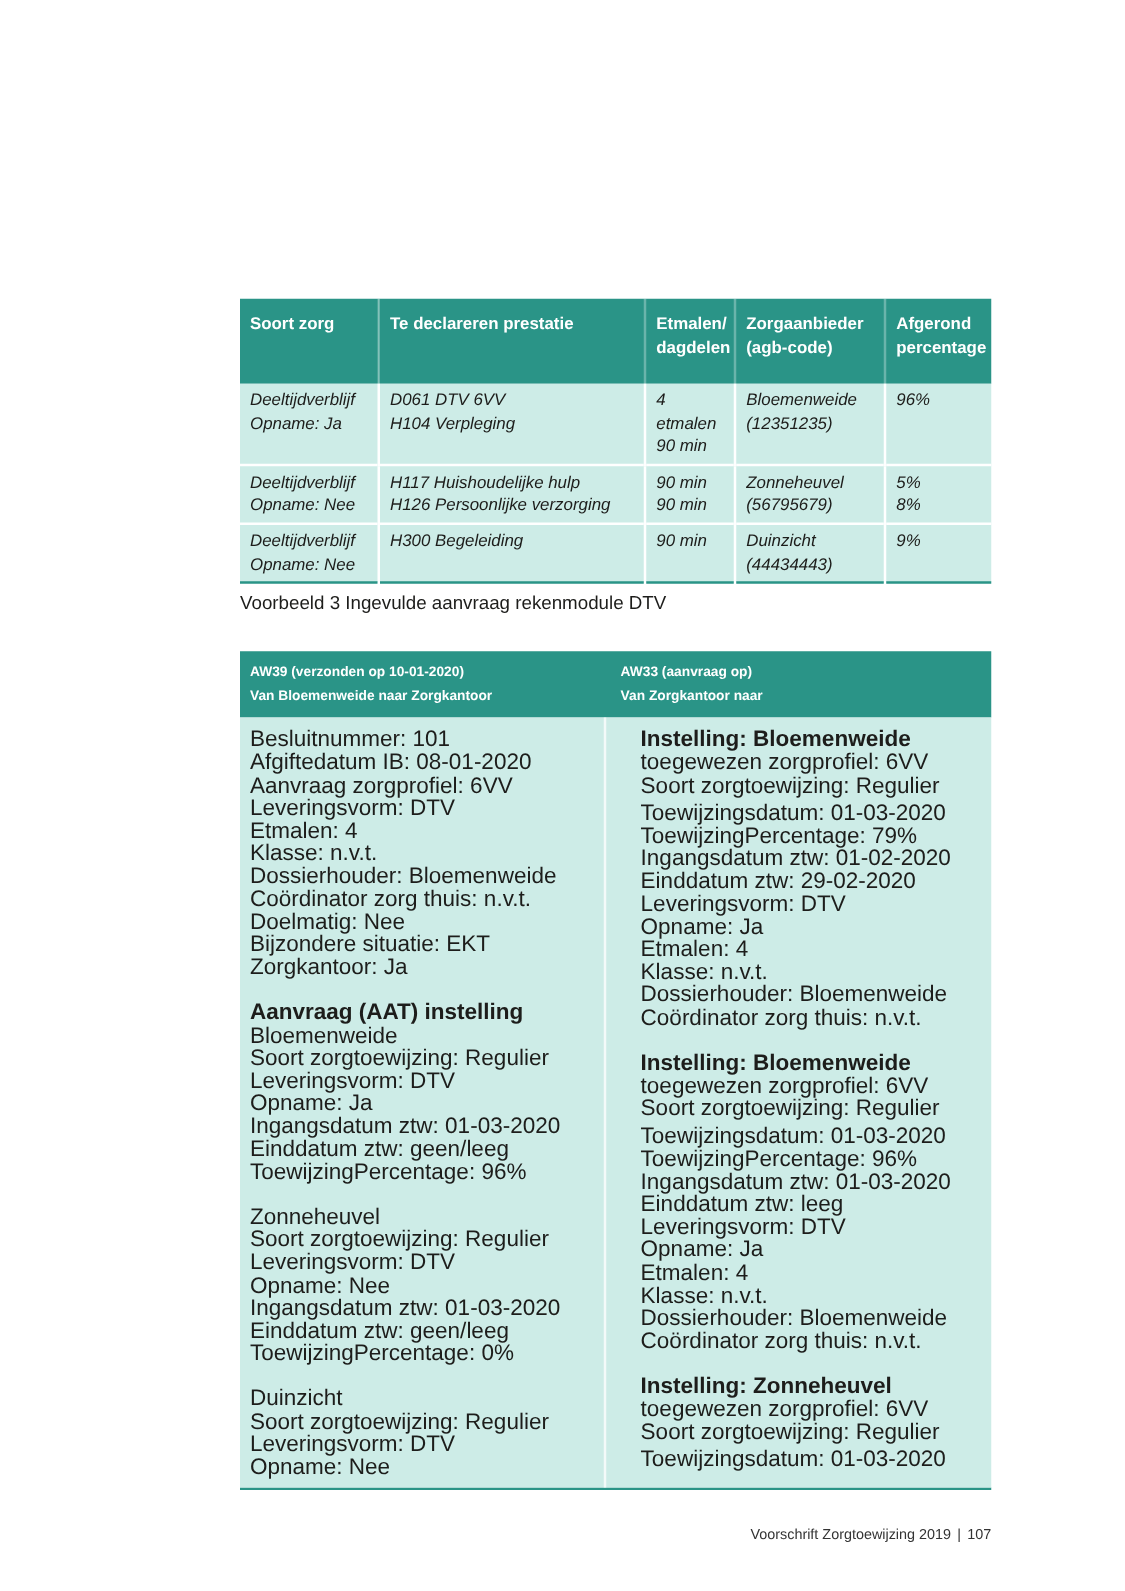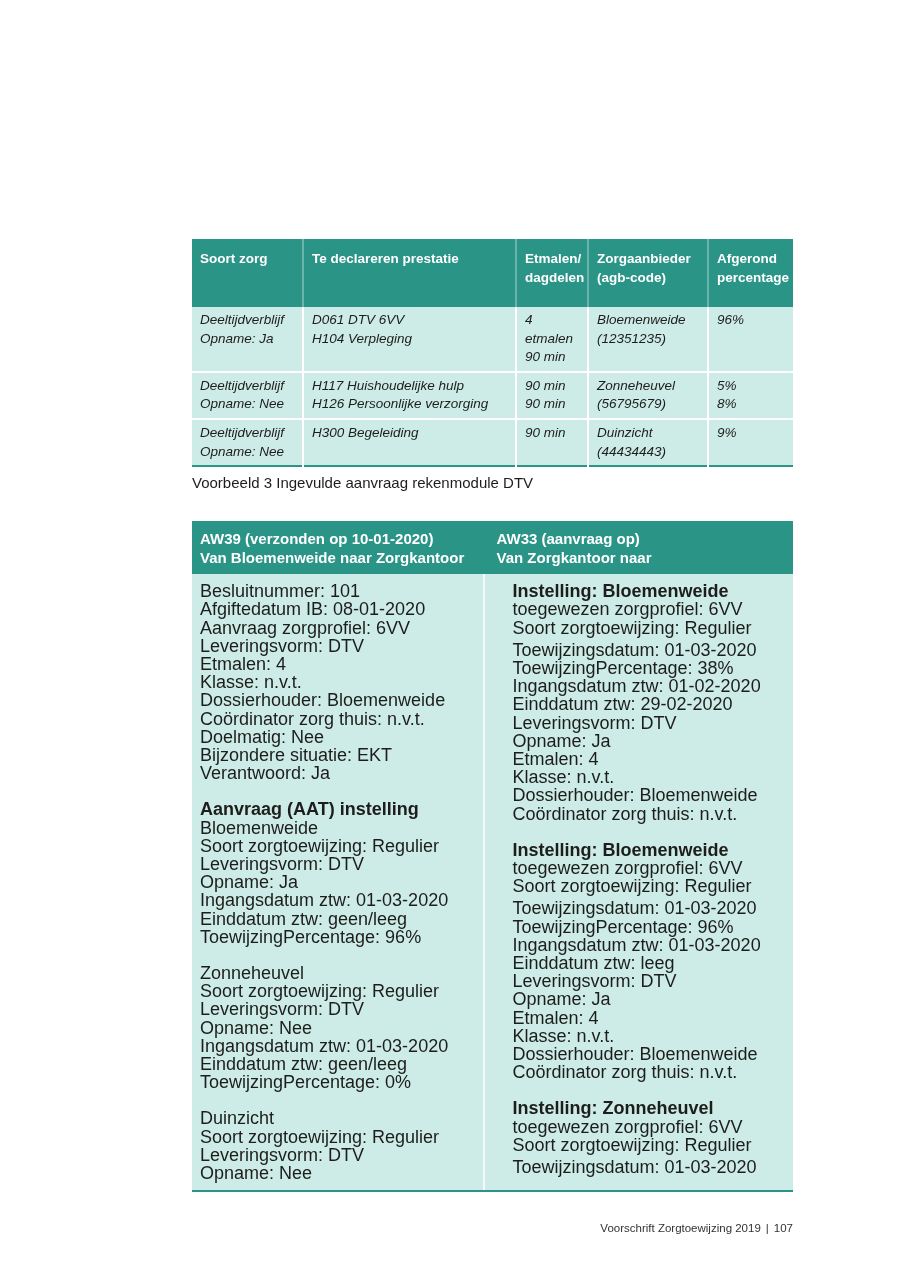--- a/index.html
+++ b/index.html
@@ -24,21 +24,21 @@
     background:var(--body-bg,#cdece7); vertical-align:top;
     padding:4px 4px 4px 8px; line-height:18.6px; height:45px;font-style:italic;
   }
   table.prestatie tbody td + td { border-left:2px solid #ffffff; }
   table.prestatie tbody tr + tr td { border-top:2px solid #ffffff; }
 
   .caption { margin-top:6px; font-size:15px; line-height:19px; }
 
   
   .aw-table { margin-top:29px; border-bottom:2px solid var(--header-bg,#2a9487); }
-  .aw-header { display:flex; background:var(--header-bg,#2a9487); color:var(--header-text,#ffffff); font-weight:bold; font-size:15px; line-height:19px; }
+  .aw-header { display:flex; background:var(--header-bg,#2a9487); color:var(--header-text,#ffffff); font-weight:bold; font-size:11px; line-height:19px; }
   .aw-header .hcell { width:48.5%; padding:8px 8px 7px 8px; }
   .aw-header .hcell.right { width:51.5%; padding-left:13px; }
   .aw-body { display:flex; background:var(--body-bg,#cdece7); align-items:stretch; }
   .aw-col { width:48.5%; padding:8px 8px 8px 8px; font-size:18px; line-height:18.2px; }
   .aw-col.right { width:51.5%; border-left:2px solid rgba(255,255,255,0.75); padding-left:27px; }
   .block + .block { margin-top:18px; }
   .line.bold { font-weight:bold; }
   .line.gap { margin-top:4px; }
 
   
@@ -111,21 +111,21 @@
             <div class="line">Besluitnummer: 101</div>
             <div class="line">Afgiftedatum IB: 08-01-2020</div>
             <div class="line">Aanvraag zorgprofiel: 6VV</div>
             <div class="line">Leveringsvorm: DTV</div>
             <div class="line">Etmalen: 4</div>
             <div class="line">Klasse: n.v.t.</div>
             <div class="line">Dossierhouder: Bloemenweide</div>
             <div class="line">Coördinator zorg thuis: n.v.t.</div>
             <div class="line">Doelmatig: Nee</div>
             <div class="line">Bijzondere situatie: EKT</div>
-            <div class="line">Verantwoord: Ja</div>
+            <div class="line">Zorgkantoor: Ja</div>
           </div>
           <div class="block">
             <div class="line bold">Aanvraag (AAT) instelling</div>
             <div class="line">Bloemenweide</div>
             <div class="line">Soort zorgtoewijzing: Regulier</div>
             <div class="line">Leveringsvorm: DTV</div>
             <div class="line">Opname: Ja</div>
             <div class="line">Ingangsdatum ztw: 01-03-2020</div>
             <div class="line">Einddatum ztw: geen/leeg</div>
             <div class="line">ToewijzingPercentage: 96%</div>
@@ -145,21 +145,21 @@
             <div class="line">Leveringsvorm: DTV</div>
             <div class="line">Opname: Nee</div>
           </div>
         </div>
       <div class="aw-col right" id="aw-right-body">
           <div class="block">
             <div class="line bold">Instelling: Bloemenweide</div>
             <div class="line">toegewezen zorgprofiel: 6VV</div>
             <div class="line">Soort zorgtoewijzing: Regulier</div>
             <div class="line gap">Toewijzingsdatum: 01-03-2020</div>
-            <div class="line">ToewijzingPercentage: 38%</div>
+            <div class="line">ToewijzingPercentage: 79%</div>
             <div class="line">Ingangsdatum ztw: 01-02-2020</div>
             <div class="line">Einddatum ztw: 29-02-2020</div>
             <div class="line">Leveringsvorm: DTV</div>
             <div class="line">Opname: Ja</div>
             <div class="line">Etmalen: 4</div>
             <div class="line">Klasse: n.v.t.</div>
             <div class="line">Dossierhouder: Bloemenweide</div>
             <div class="line">Coördinator zorg thuis: n.v.t.</div>
           </div>
           <div class="block">

